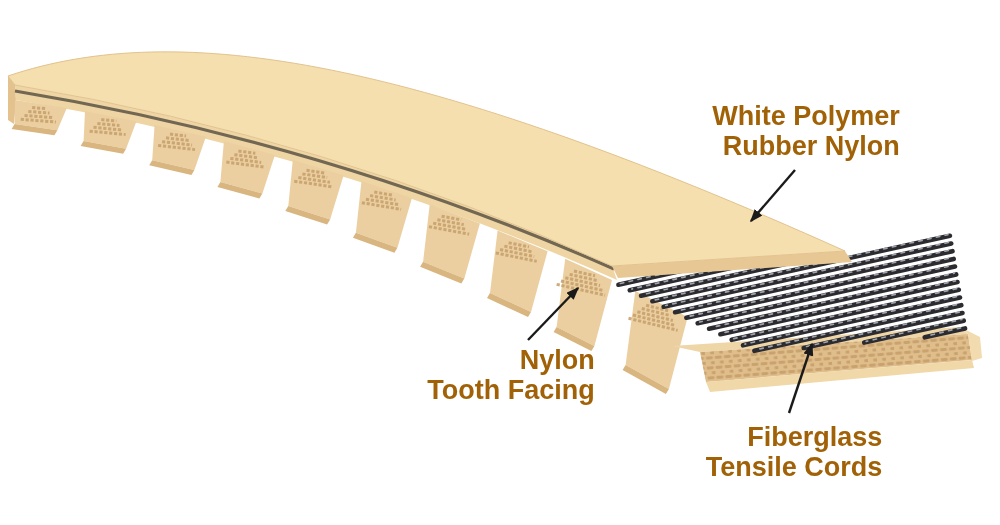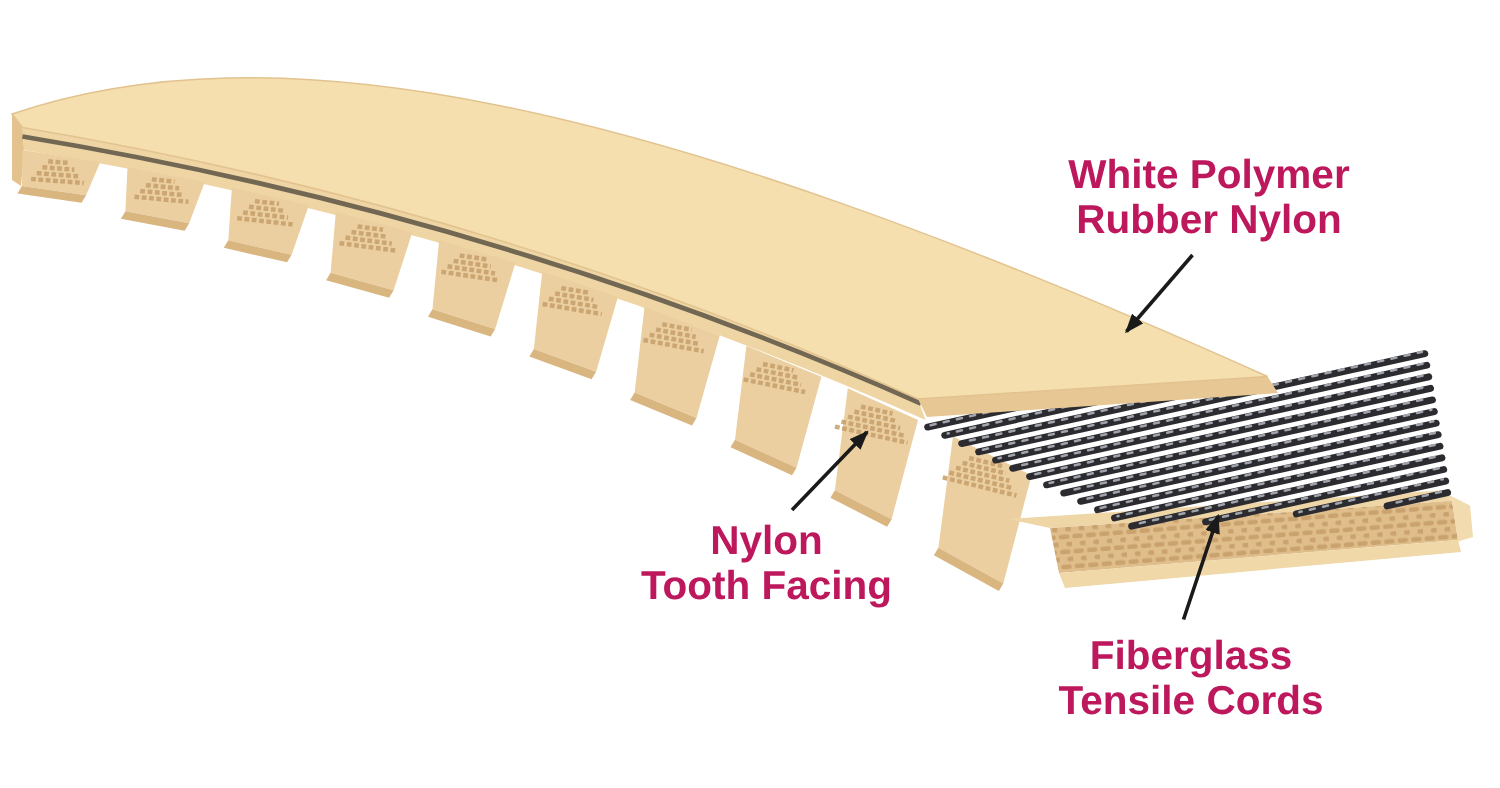--- a/index.html
+++ b/index.html
@@ -1,20 +1,20 @@
 <!DOCTYPE html>
 <html><head>
 <meta charset="utf-8">
 <style>
   html,body{margin:0;padding:0;background:#fff;}
   #stage{position:relative;width:1000px;height:525px;background:#fff;overflow:hidden;
          font-family:"Liberation Sans", sans-serif;}
   #belt-svg{position:absolute;left:0;top:0;}
-  .callout{position:absolute;transform:translateX(-50%);text-align:center;
-           font-weight:700;font-size:27px;line-height:30px;color:#be185d;
+  .callout{position:absolute;transform:translateX(-50%);text-align:right;
+           font-weight:700;font-size:27px;line-height:30px;color:#a16207;
            white-space:nowrap;letter-spacing:0px;}
   .callout span{display:block;}
 </style>
 </head>
 <body>
 
 <div id="stage">
 
   <svg id="belt-svg" width="1000" height="525" viewBox="0 0 1000 525">
     <defs>

